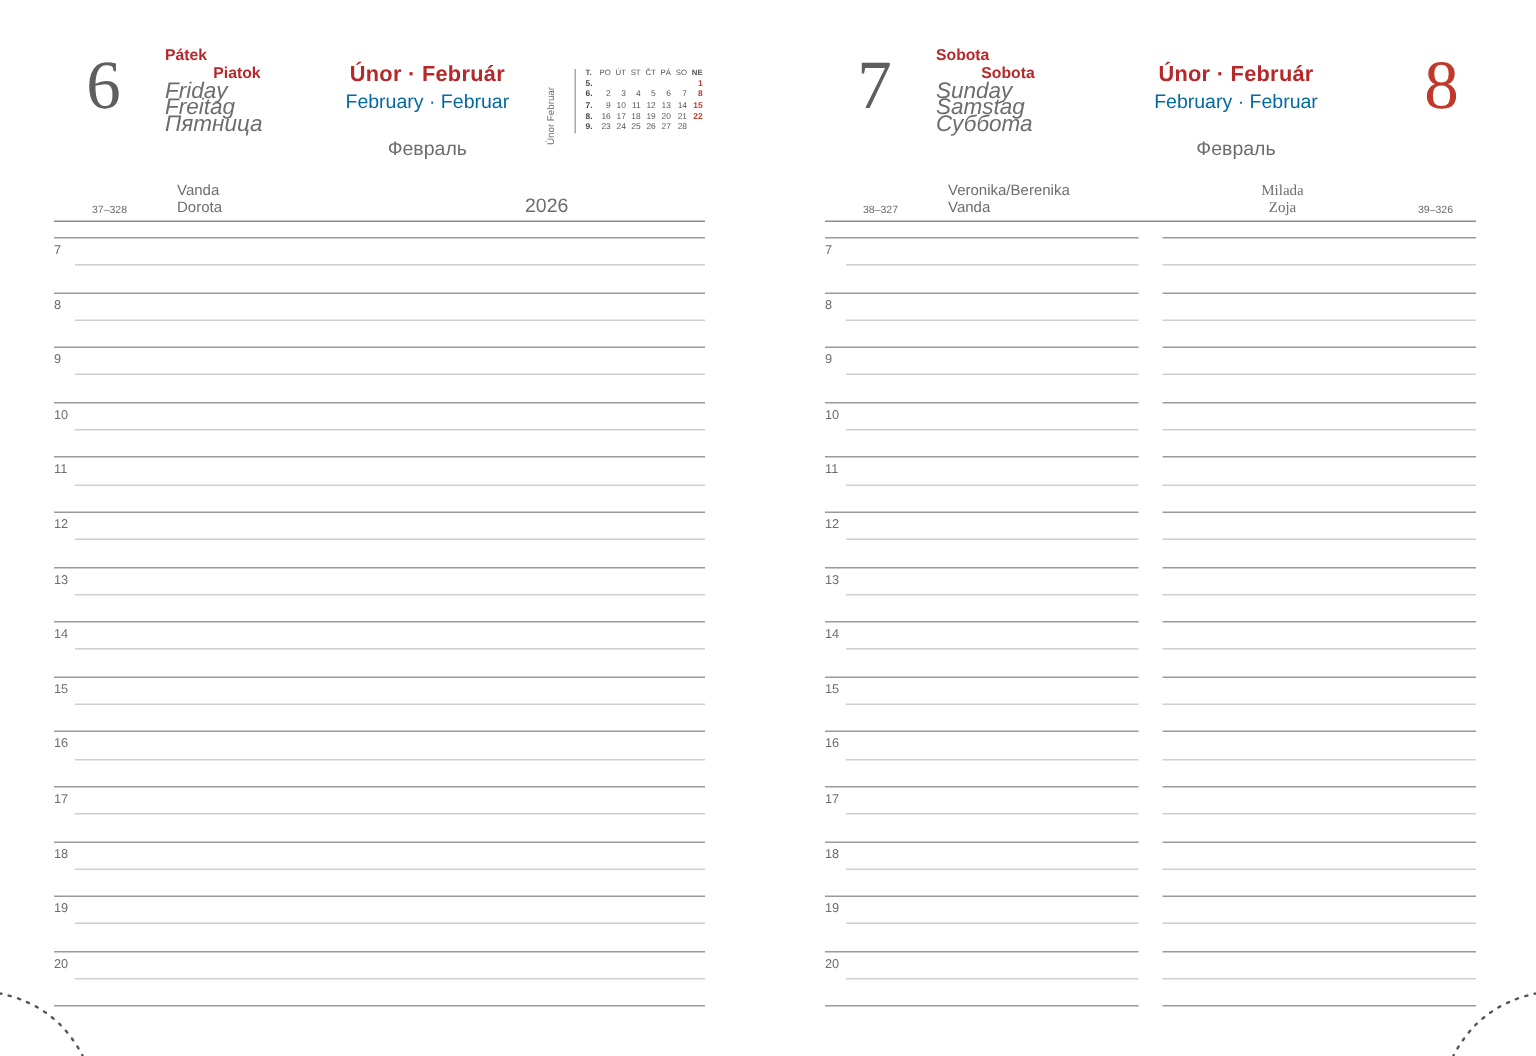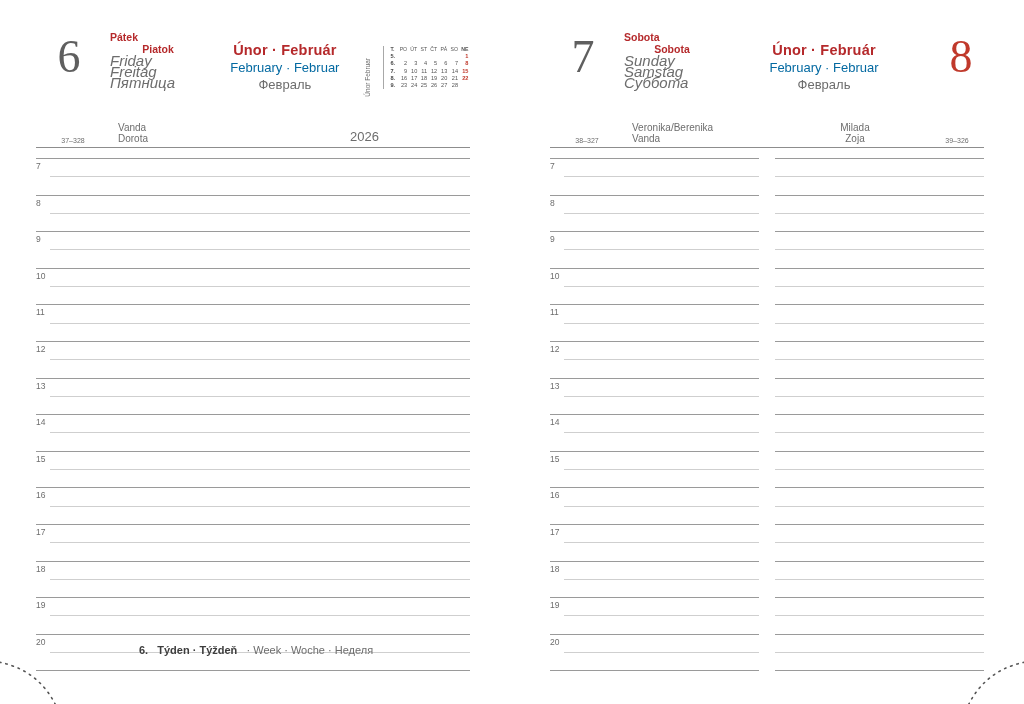--- a/index.html
+++ b/index.html
@@ -30,21 +30,21 @@
   .names{width:96px;padding-top:4px;}
   .names .cz{color:#b5292b;font-weight:bold;font-size:10.5px;line-height:11.5px;}
   .names .sk{color:#b5292b;font-weight:bold;font-size:10.5px;line-height:11.5px;text-align:center;}
   .names .oth{color:#6d6d6d;font-size:15px;line-height:11.2px;font-style:italic;}
   .names.red .oth{color:#c0392b;}
   .names.center{text-align:center;}
 
   .month{flex:1;text-align:center;padding-top:14px;}
   .month .m1{color:#b5292b;font-weight:bold;font-size:14.5px;letter-spacing:.2px;}
   .month .m2{color:#0369a1;font-size:13px;margin-top:2px;}
-  .month .m3{color:#6d6d6d;font-size:13px;margin-top:2px;}
+  .month .m3{color:#6d6d6d;font-size:13px;margin-top:16px;}
 
   .vert{
     width:14px;font-size:6.5px;color:#6d6d6d;line-height:8px;
     writing-mode:vertical-rl;transform:rotate(180deg);
     text-align:center;margin-top:30px;
   }
 
   .minical{
     border-left:1px solid #a8a8a8;padding-left:5px;margin-left:5px;
     font-size:5.6px;color:#555;line-height:7.2px;margin-top:18px;
@@ -264,27 +264,20 @@
       <div class="slot">
           <div class="hr"></div>
           <div class="half"></div>
           <div class="lbl">20</div>
         </div>
       <div class="slot" style="height:14px;">
           <div class="hr"></div>
         </div>
     </div>
 
-    <div class="footer">
-      <span class="wk">6.</span>
-      <span>&nbsp;</span>
-      <b>Týden · Týždeň</b>
-      <span>&nbsp;</span>
-      <span>· Week · Woche · Неделя</span>
-    </div>
 
     <svg class="arc l" viewBox="0 0 120 90">
       <path d="M -10 40 Q 50 42 70 95" fill="none" stroke="#555" stroke-width="1.6" stroke-dasharray="1.5 5" stroke-linecap="round"></path>
     </svg>
   </div>
 
   <div class="page right">
 
     <div class="hdr">
 
@@ -311,21 +304,21 @@
         <div class="daynum red">8</div>
       </div>
     </div>
 
     <div class="hdr-row2">
       <div style="width:74px;text-align:center;font-size:7px;color:#6d6d6d;">38–327</div>
       <div style="flex:1;padding-left:8px;">
         <div style="font-size:10px;color:#6d6d6d;">Veronika/Berenika</div>
         <div style="font-size:10px;color:#6d6d6d;">Vanda</div>
       </div>
-      <div style="width:150px;text-align:center;">
+      <div style="width:150px;text-align:center;font-family:Liberation Serif, serif;">
         <div style="font-size:10px;color:#6d6d6d;">Milada</div>
         <div style="font-size:10px;color:#6d6d6d;">Zoja</div>
       </div>
       <div style="width:54px;text-align:center;font-size:7px;color:#6d6d6d;">39–326</div>
     </div>
 
     <div style="border-top:1px solid #8d8d8d;margin-top:3px;"></div>
 
     <div class="sched twocol">
       <div class="col">

